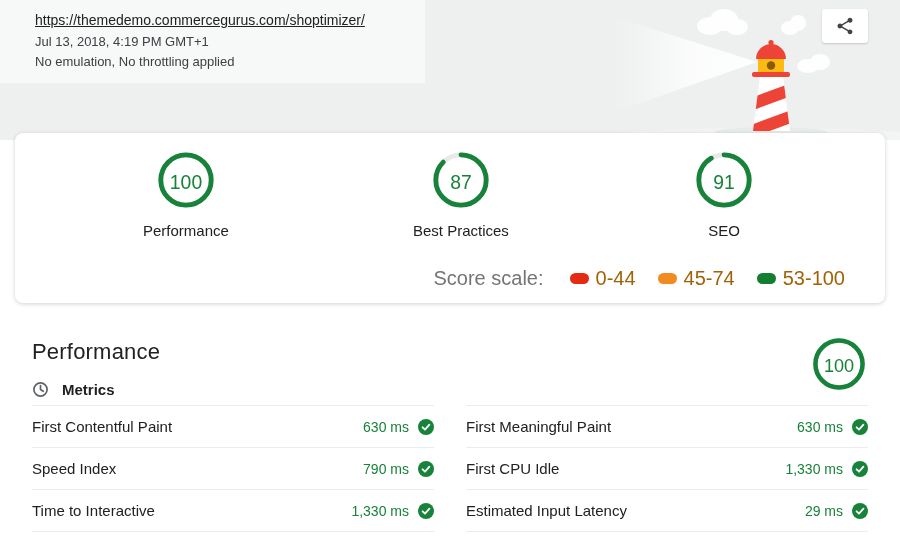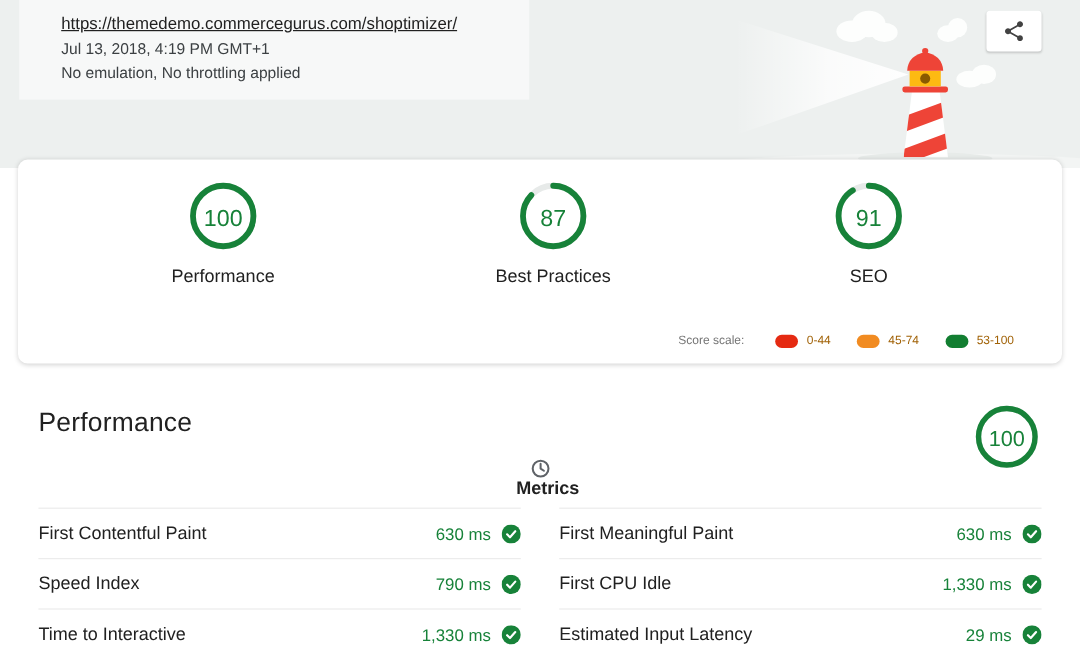--- a/index.html
+++ b/index.html
@@ -8,21 +8,21 @@
     width:900px; height:542px; overflow:hidden;
     background:#ffffff;
     font-family:"Liberation Sans", sans-serif;
     color:#212121;
   }
 
   
   .banner { position:relative; height:140px; background:#edf0ef; }
   .illustration { position:absolute; left:420px; top:0; width:480px; height:140px; pointer-events:none; }
   .meta-box {
-    position:absolute; left:16px; top:0; width:425px; height:83px;
+    position:absolute; left:0; top:0; width:425px; height:83px;
     background:#f7f8f8; padding:11px 20px 0 35px;
   }
   .meta-url {
     display:inline-block; font-size:14px; color:#212121;
     text-decoration:underline; margin-bottom:6px; cursor:pointer;
   }
   .meta-line { font-size:13px; color:#3c4043; margin-bottom:5px; }
   .share-button {
     position:absolute; right:32px; top:9px; width:46px; height:34px;
     background:#ffffff; border:none; border-radius:3px;
@@ -37,32 +37,32 @@
     box-shadow:0 1px 4px rgba(0,0,0,.18);
   }
   .gauges {
     display:flex; justify-content:space-between;
     padding:16px 130px 0 128px;
   }
   .gauge { display:flex; flex-direction:column; align-items:center; cursor:pointer; }
   .gauge-label { margin-top:11px; font-size:15px; font-weight:500; color:#212121; white-space:nowrap; }
   .scale-row {
     position:absolute; right:40px; bottom:13px;
-    display:flex; align-items:flex-start; font-size:10px;
+    display:flex; align-items:flex-start; font-size:20px;
   }
   .scale-caption { color:#757575; margin-right:26px; }
   .scale-item { display:flex; align-items:center; margin-left:22px; color:#a16207; }
   .scale-item:first-of-type { margin-left:0; }
   .scale-pill { width:19px; height:11px; border-radius:6px; margin-right:7px; }
 
   
   .perf-section { padding:0 32px; }
   .perf-head { display:flex; justify-content:space-between; align-items:flex-start; margin-top:32px; }
   .perf-title { margin:4px 0 0 0; font-size:22px; font-weight:500; color:#212121; letter-spacing:.2px; }
-  .metrics-head { display:flex; align-items:center; margin-top:-16px;flex-direction:column; }
+  .metrics-head { display:flex; align-items:center; margin-top:-16px; }
   .metrics-title { font-size:15px; font-weight:700; color:#212121; margin-left:13px; }
   .metrics-grid {
     display:grid; grid-template-columns:1fr 1fr; column-gap:24px; margin-top:7px;gap:32px;
   }
   .metrics-col { border-top:1px solid #ececec; }
   .metric-row {
     display:flex; align-items:center; justify-content:space-between;
     height:42px; border-bottom:1px solid #ececec;
   }
   .metric-label { font-size:15px; color:#212121; }

